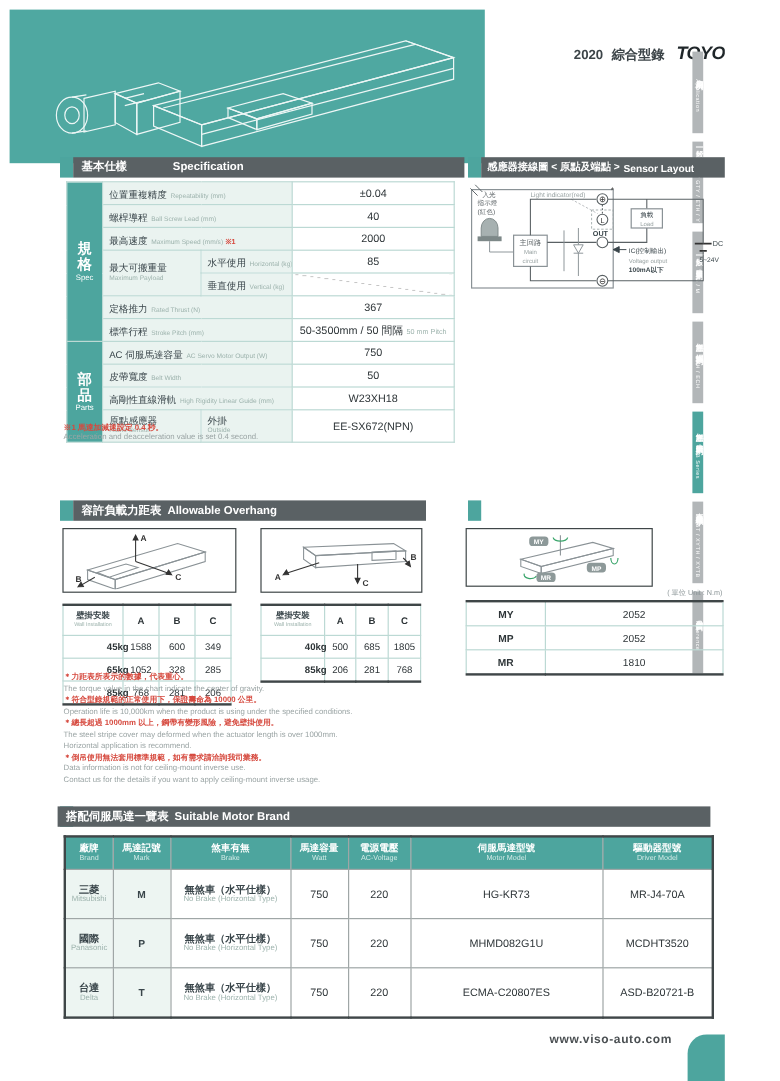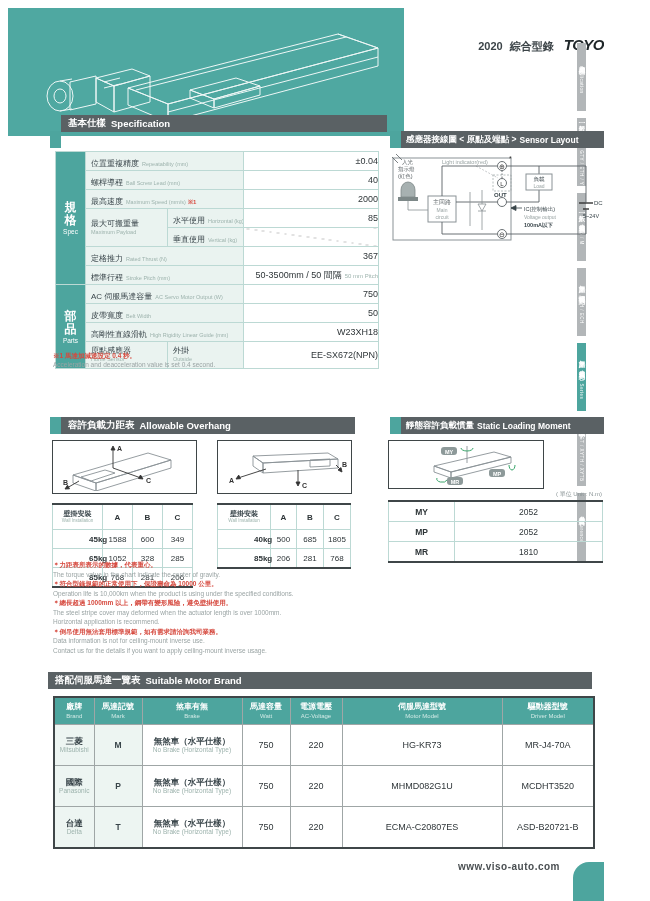--- a/index.html
+++ b/index.html
@@ -36,21 +36,21 @@
   .spec-table tr.tall td{height:26px;}
   .grp{background:#4da59e;color:#fff;text-align:center;vertical-align:middle;}
   .grp .gzh{display:block;font-size:12px;font-weight:bold;line-height:13px;width:14px;
             margin:0 auto;word-break:break-all;}
   .grp .gen{display:block;font-size:6.5px;margin-top:1px;}
   .lbl{background:#eaf3f0;padding-left:5px !important;vertical-align:middle;white-space:nowrap;}
   .lbl .zh{font-size:8px;color:#39454a;}
   .lbl .en{font-size:5.5px;color:#9db3ad;margin-left:3px;}
   .lbl .mark{font-size:6px;color:#d6493e;font-weight:bold;margin-left:2px;}
   .lbl.stack .zh,.lbl.stack .en{display:block;margin-left:0;line-height:8px;}
-  .val{background:#fff;text-align:right;vertical-align:middle;font-size:9px;color:#2e3538;}
+  .val{background:#fff;text-align:center;vertical-align:middle;font-size:9px;color:#2e3538;}
   .val .suffix{font-size:6px;color:#9db3ad;margin-left:3px;}
   .val.diag{background:linear-gradient(to right top,#fff 49.5%,#c4c4c4 49.5%,#c4c4c4 50.5%,#fff 50.5%);}
   .spec-note-zh{position:absolute;left:53px;top:352px;font-size:6.5px;font-weight:bold;color:#d6493e;}
   .spec-note-en{position:absolute;left:53px;top:361px;font-size:6.5px;color:#9aa4a4;}
 
   
   .dbox{position:absolute;border:1px solid #3f4648;background:#fff;}
 
   
   .oh-table{position:absolute;top:503px;border-collapse:collapse;table-layout:fixed;
@@ -165,21 +165,21 @@
       <span class="zh">直交機械手</span>
       <span class="en">XYGT / XYTH / XYTB</span>
     </div>
     <div class="tab">
       <span class="zh">參考資料</span>
       <span class="en">Reference</span>
     </div>
   </div>
 
   <div class="accent" style="left:50px;top:131px;"></div>
-  <div class="sec-h" style="left:61px;top:115px;width:319px;">
+  <div class="sec-h" style="left:61px;top:131px;width:319px;gap:33px;">
     <span class="zh">基本仕樣</span>
     <span class="en">Specification</span>
   </div>
 
   <table class="spec-table">
     <colgroup>
         <col style="width:30px">
         <col style="width:82px">
         <col style="width:76px">
         <col style="width:135px">
@@ -443,24 +443,20 @@
     <tr>
       <td class="oh-load">85kg</td>
       <td>206</td>
       <td>281</td>
       <td>768</td>
     </tr>
   </tbody>
     </table>
 
   <div class="accent" style="left:390px;top:417px;"></div>
-  <div class="sec-h" style="left:401px;top:417px;width:203px;padding-left:5px;">
-    <span class="zh" style="font-size:8.5px;">靜態容許負載慣量</span>
-    <span class="en" style="font-size:8.5px;margin-left:3px;">Static Loading Moment</span>
-  </div>
 
   <div class="dbox" style="left:388px;top:440px;width:154px;height:47px;">
     <svg width="152" height="45" viewBox="0 0 152 45">
       <g stroke="#8a9296" fill="none" stroke-width="0.9">
         <path d="M45 25 L105 11 L122 16 L62 31 Z"></path>
         <path d="M62 31 L122 16 L122 22 L62 37 Z"></path>
         <path d="M45 25 L62 31 L62 37 L45 31 Z"></path>
         <line x1="78" y1="22" x2="78" y2="5"></line>
       </g>
       <g stroke="#3aa56b" fill="none" stroke-width="1">

